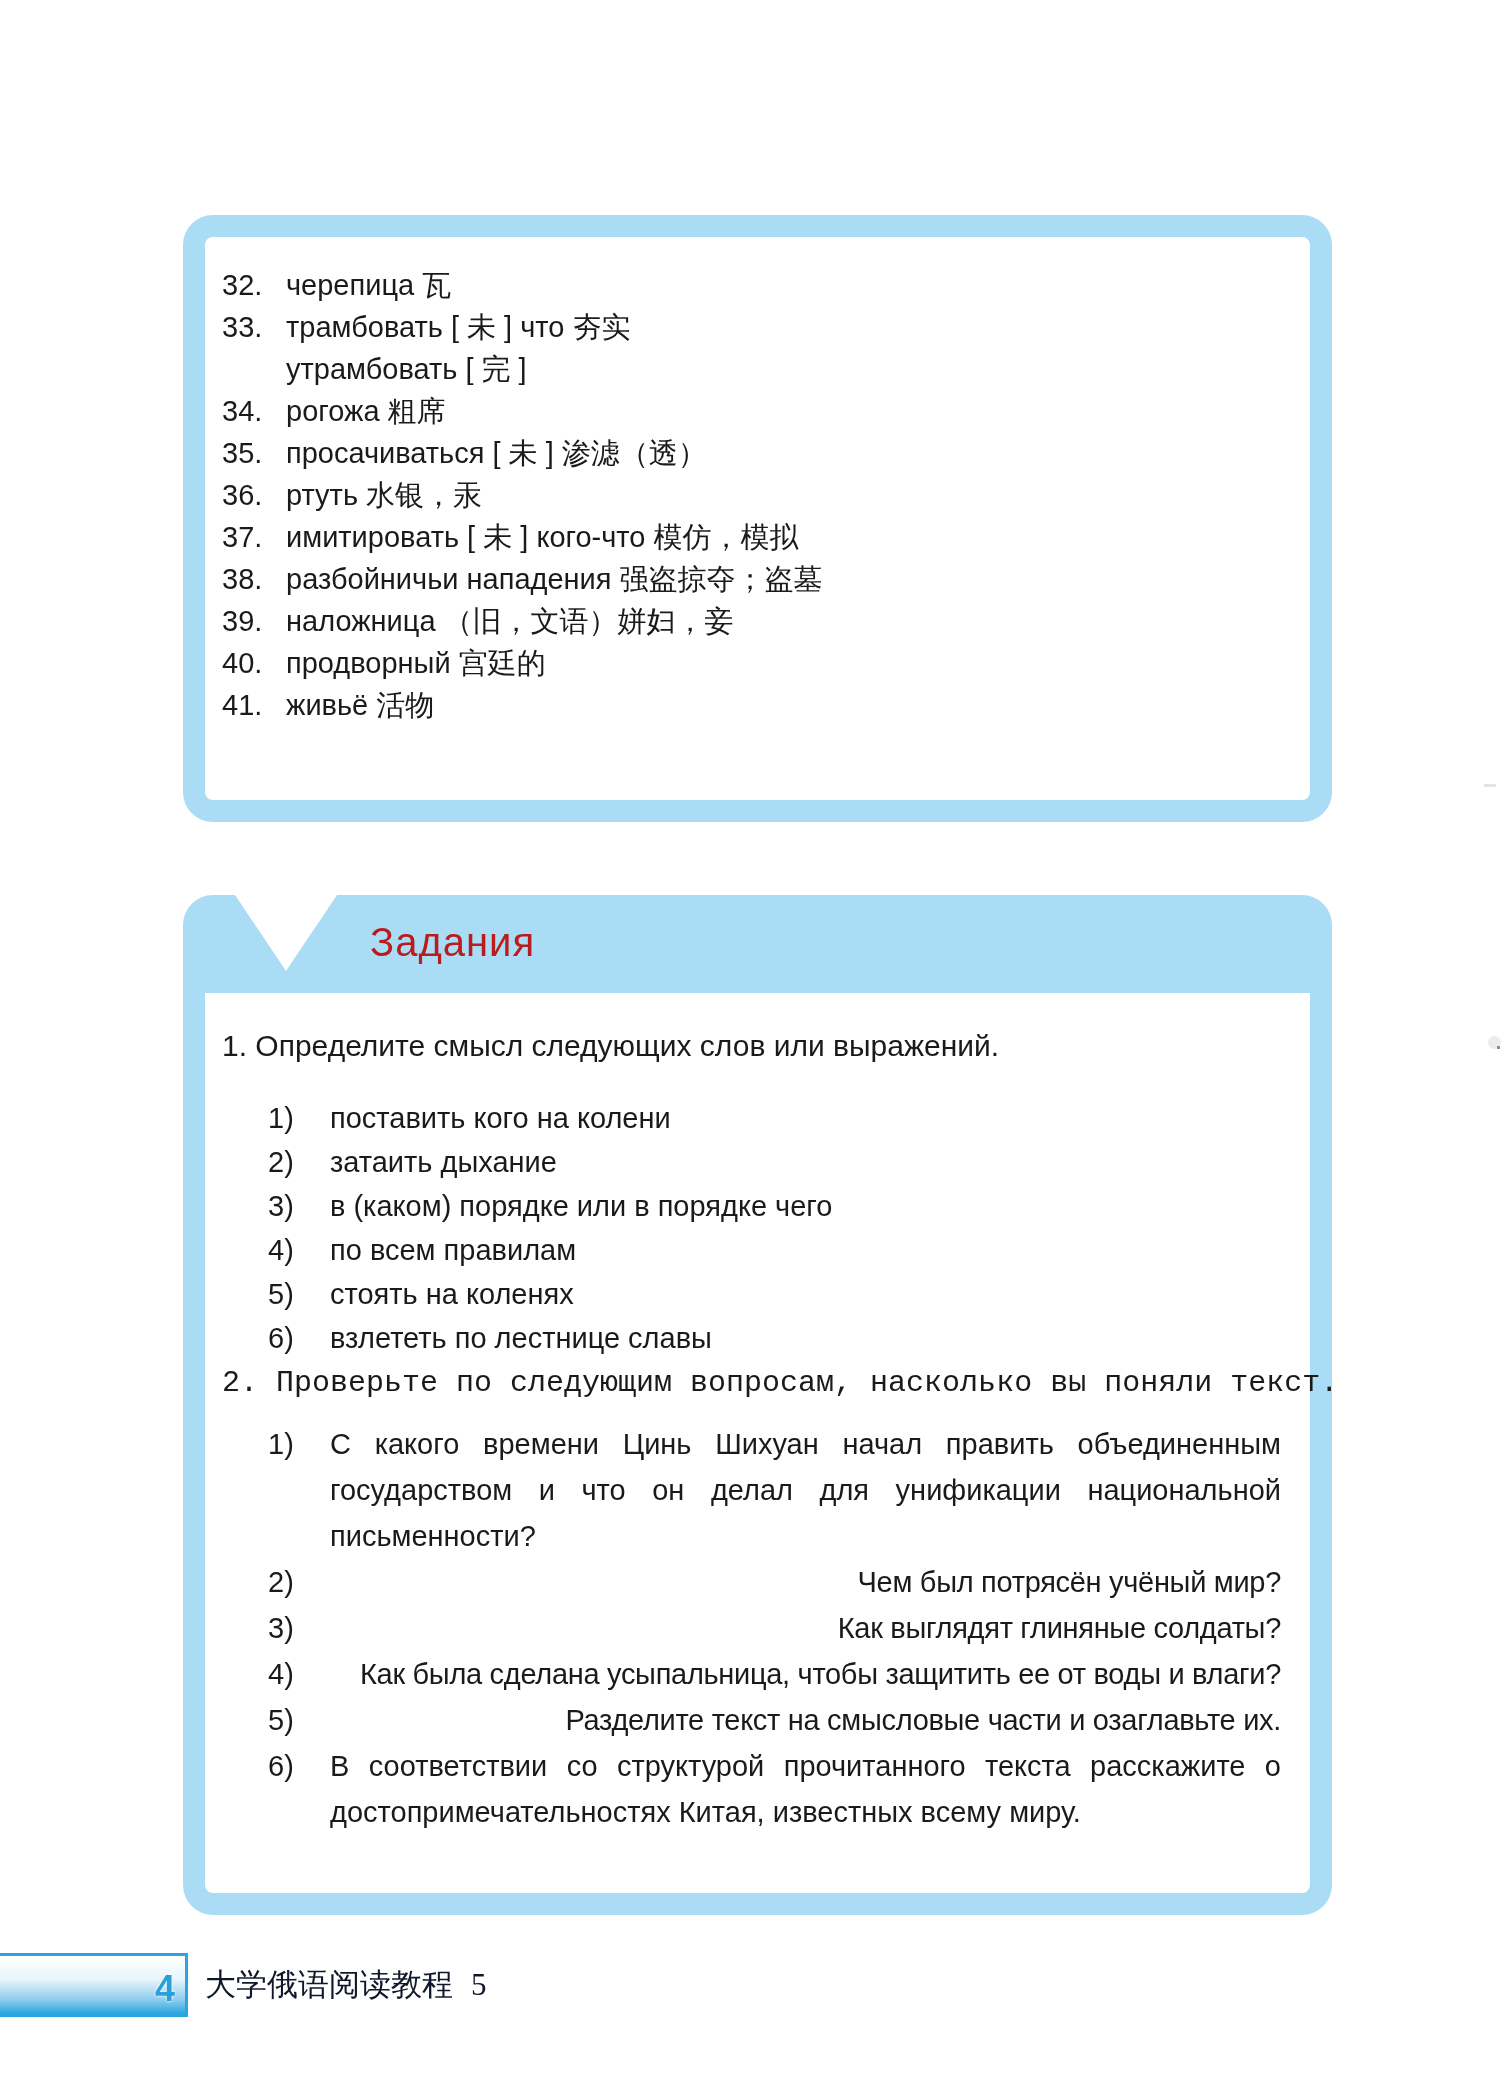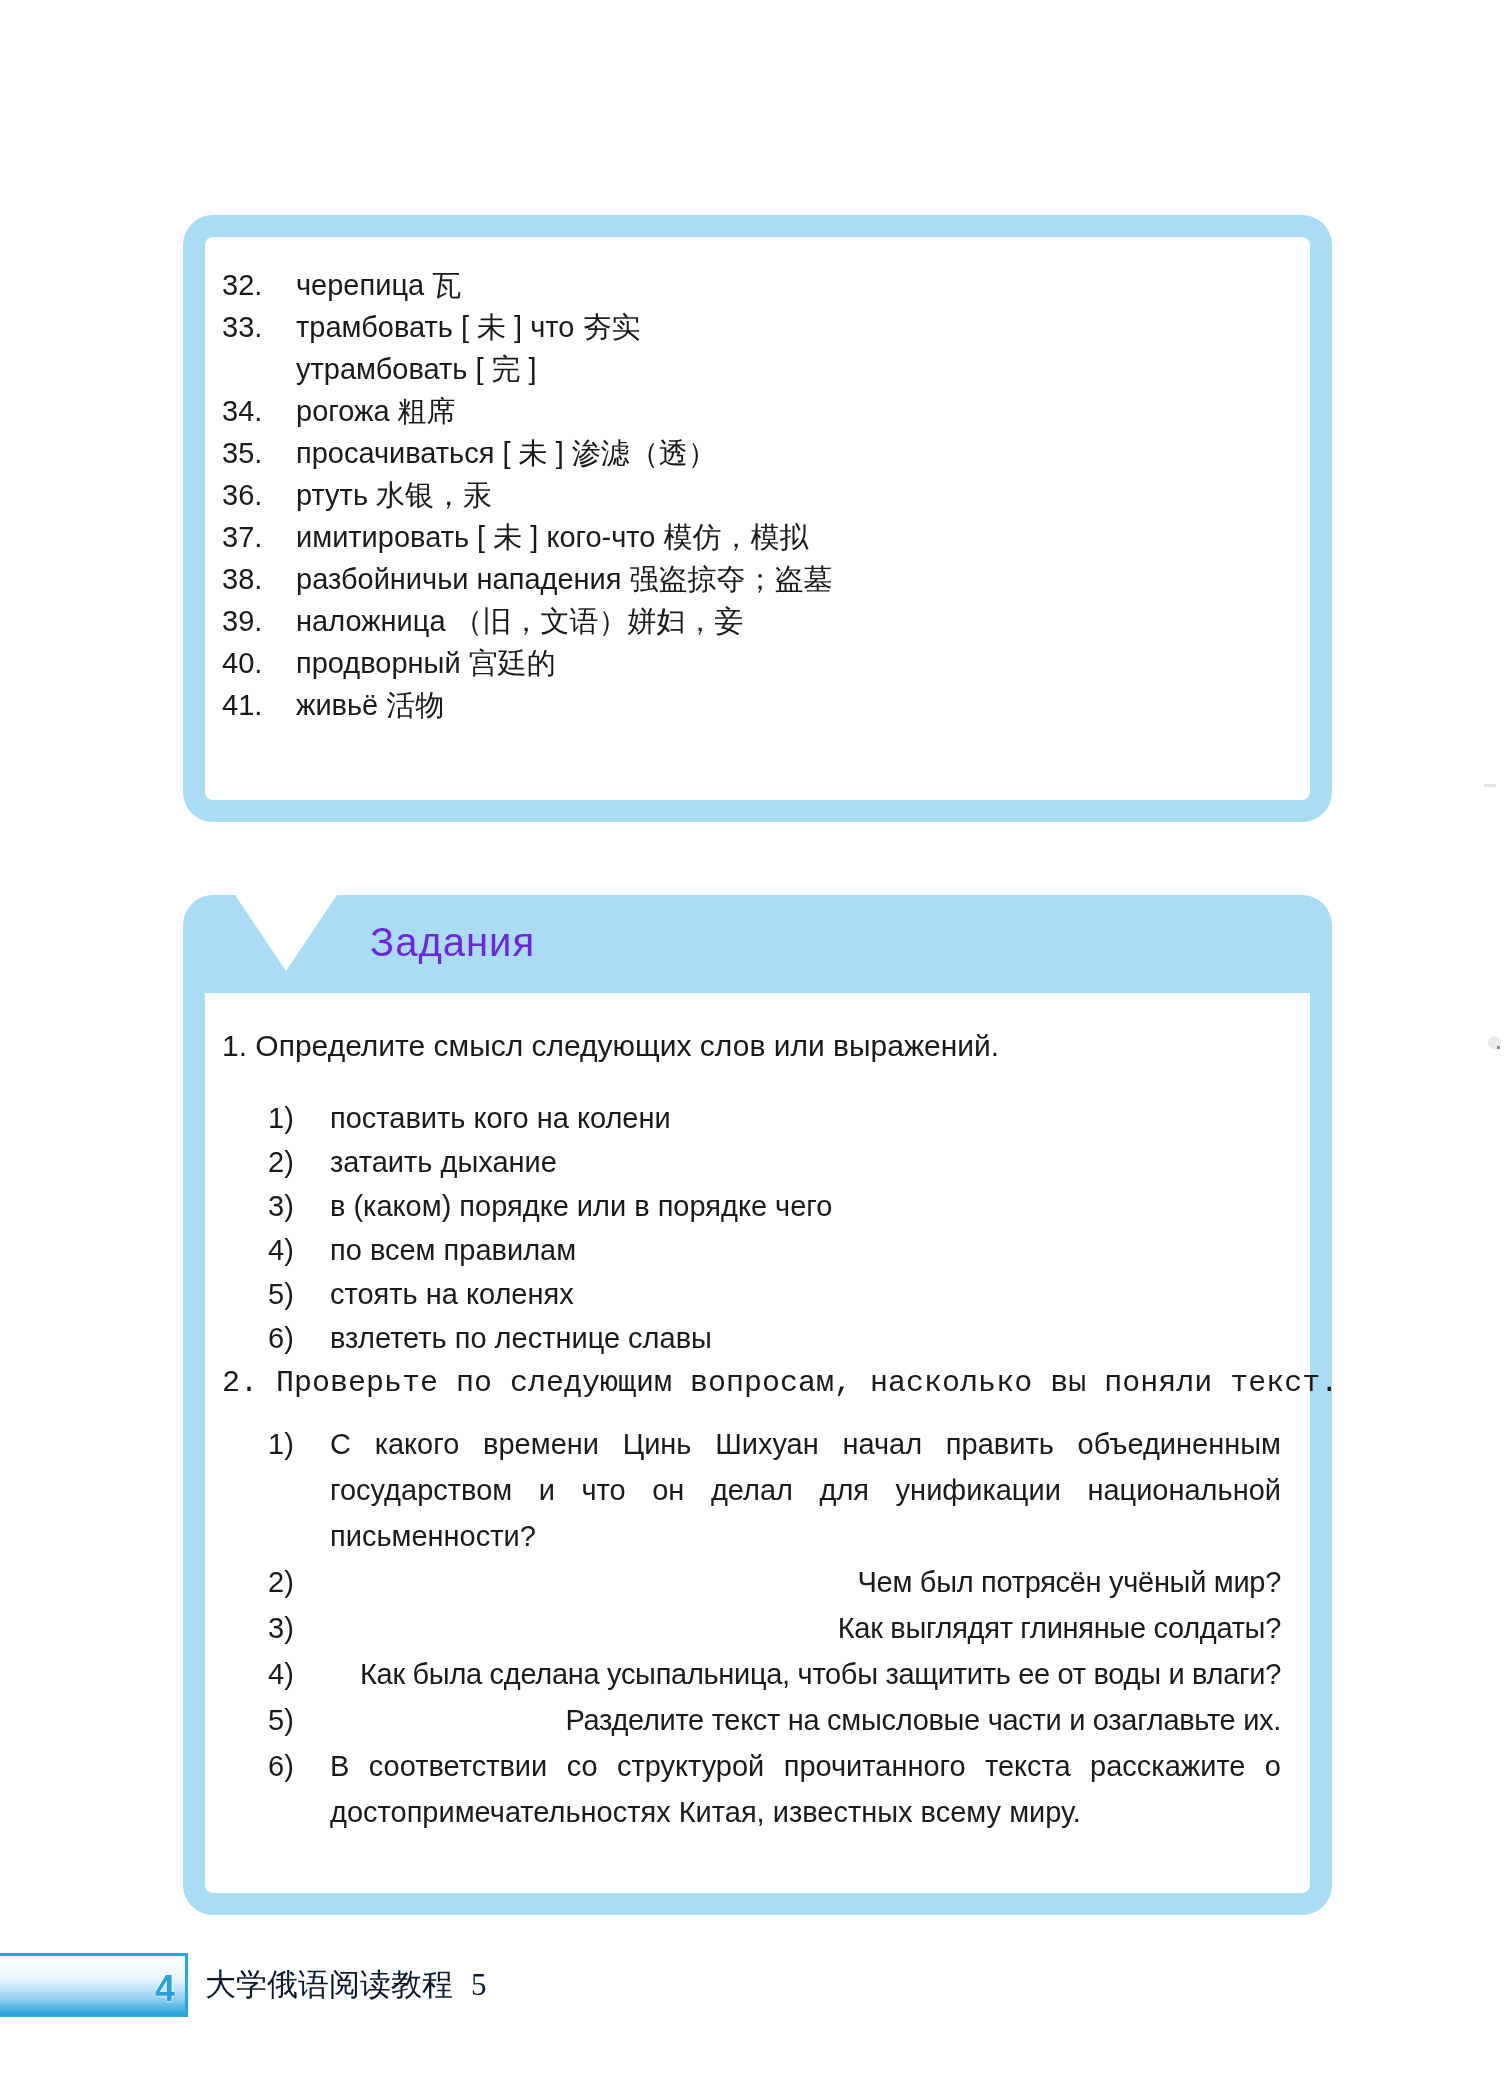--- a/index.html
+++ b/index.html
@@ -13,39 +13,39 @@
   }
 
   
   .vocab-panel{
     position:absolute;left:183px;top:215px;width:1149px;height:607px;
     box-sizing:border-box;
     border:22px solid #abdcf5;border-radius:30px;
     background:#ffffff;
     padding:27px 14px 0 17px;
   }
-  .vrow{display:flex;line-height:42px;font-size:29px;white-space:nowrap;gap:10px;}
+  .vrow{display:flex;line-height:42px;font-size:29px;white-space:nowrap;}
   .vnum{width:64px;flex:0 0 64px;}
   .vtxt{flex:1 1 auto;}
 
   
   .tasks-panel{position:absolute;left:183px;top:895px;width:1149px;height:1020px;}
   .tasks-band{
     position:relative;height:98px;background:#abdcf5;
     border-radius:30px 30px 0 0;
   }
   .band-notch{
     position:absolute;left:52px;top:0;width:102px;height:76px;
     background:#ffffff;
     -webkit-clip-path:polygon(0 0,100% 0,50% 100%);
     clip-path:polygon(0 0,100% 0,50% 100%);
   }
   .band-title{
     position:absolute;left:187px;top:25px;
-    font-size:40px;line-height:44px;color:#6d28d9;letter-spacing:1px;
+    font-size:40px;line-height:44px;color:#b91c1c;letter-spacing:1px;
   }
   .tasks-content{
     box-sizing:border-box;height:922px;background:#ffffff;
     border-left:22px solid #abdcf5;border-right:22px solid #abdcf5;border-bottom:22px solid #abdcf5;
     border-radius:0 0 30px 30px;
     padding:36px 29px 0 17px;
   }
   .ex-heading{font-size:30px;line-height:34px;white-space:nowrap;}
   .ex1-list{margin-top:39px;}
   .ex1-row{display:flex;line-height:33px;font-size:29px;margin-bottom:11px;white-space:nowrap;}

